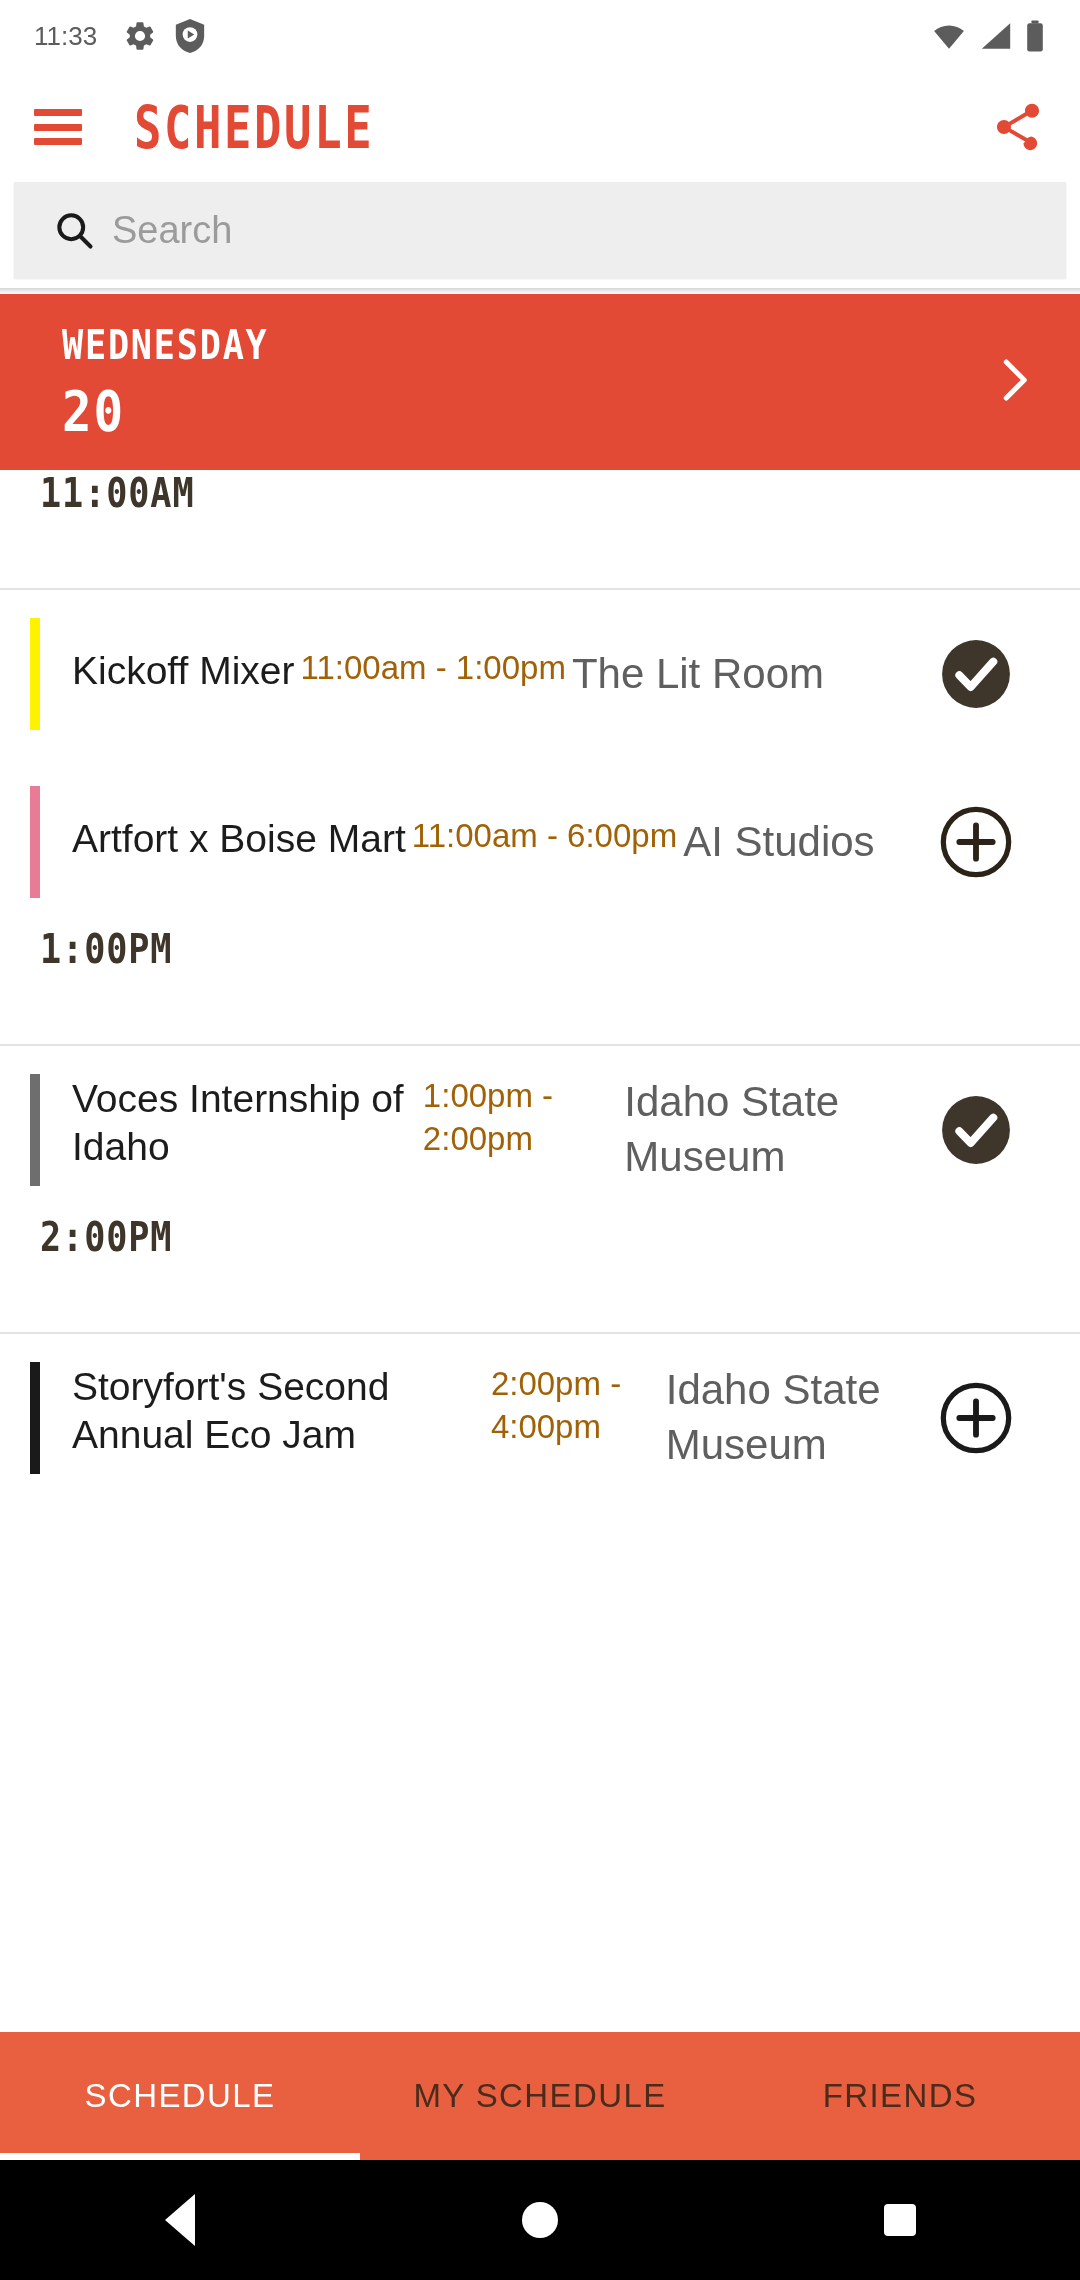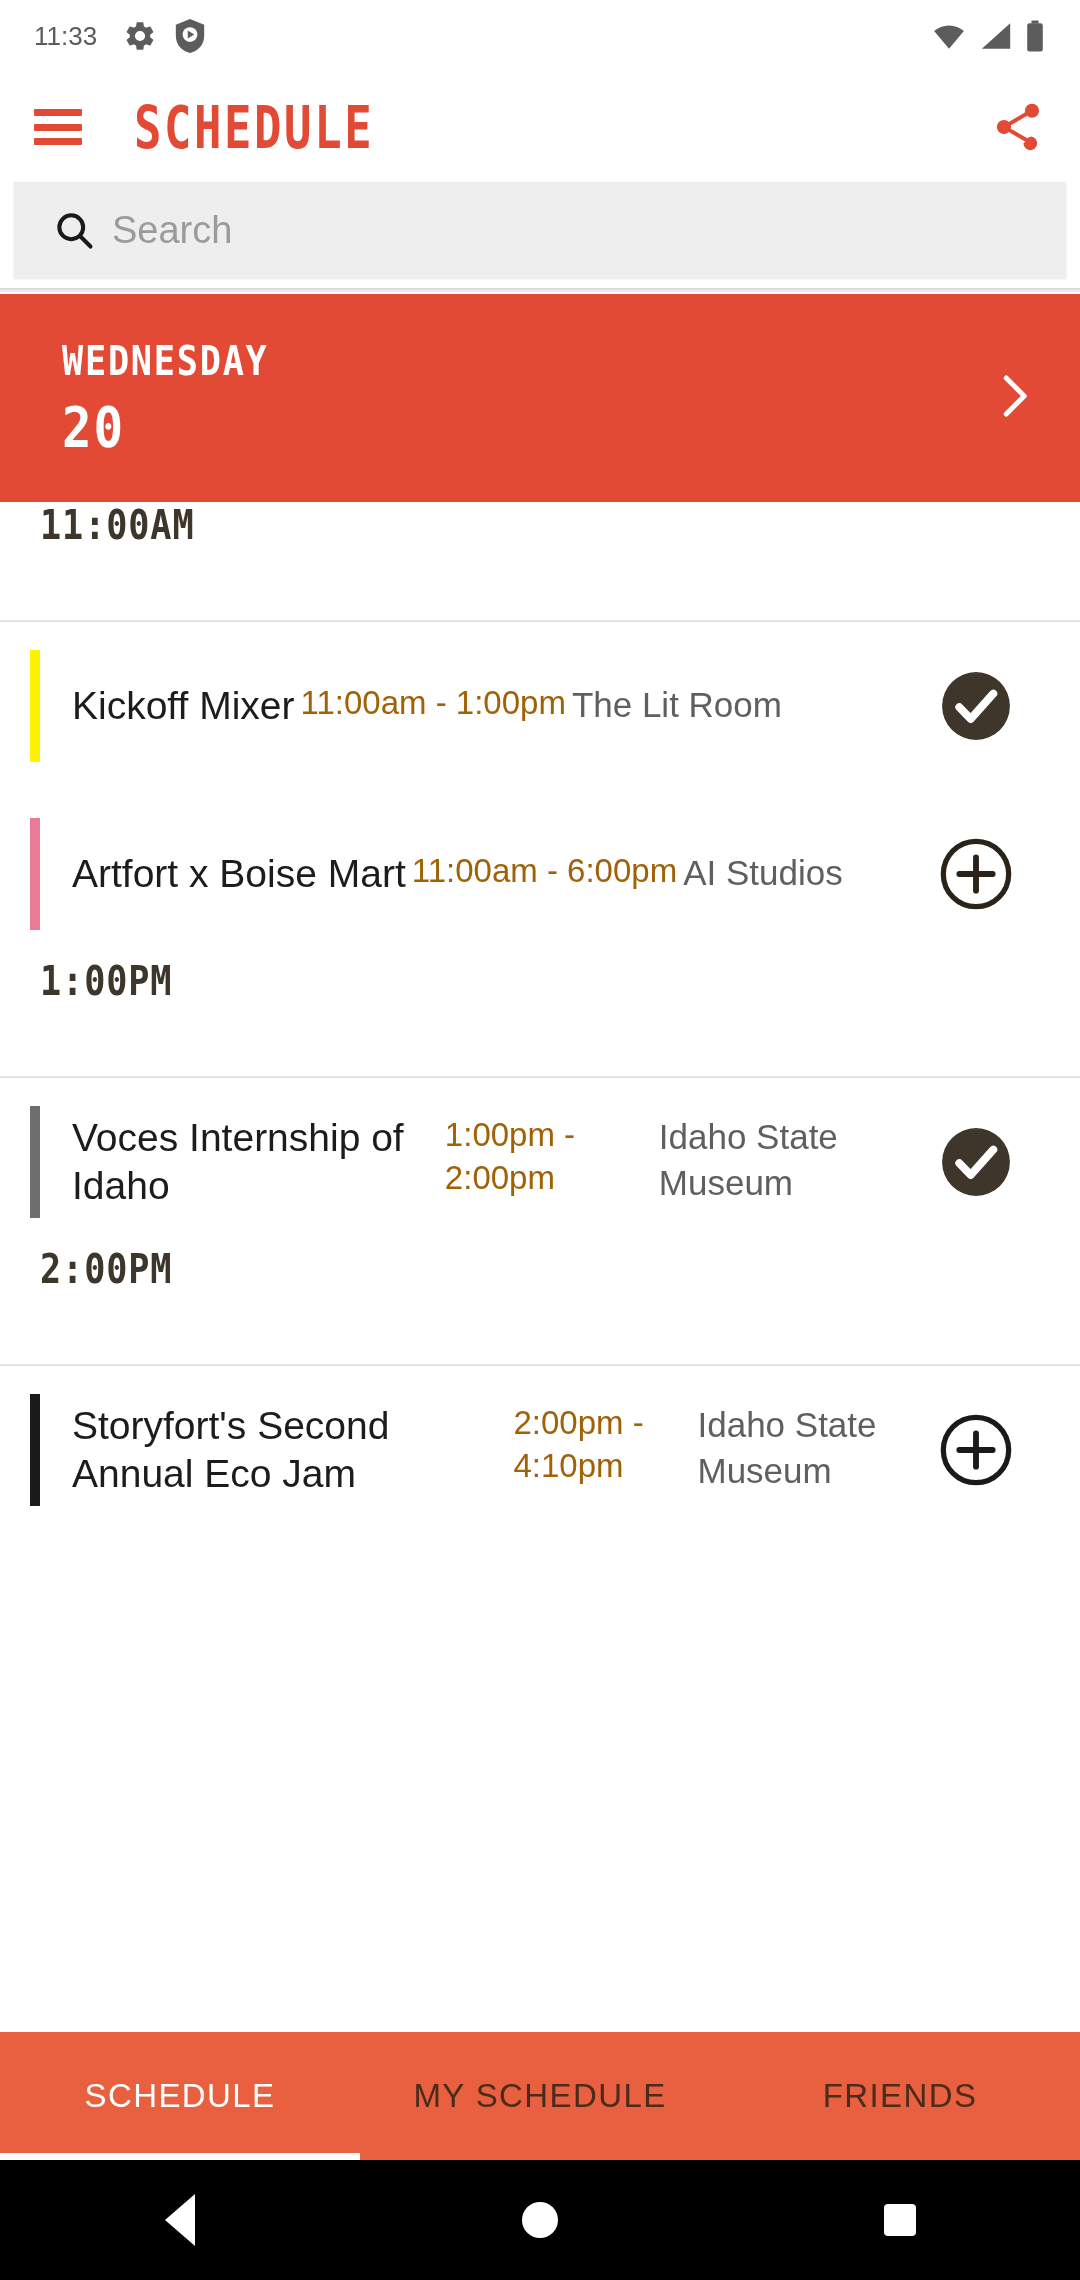--- a/index.html
+++ b/index.html
@@ -55,21 +55,21 @@
   .search-input {
     border:none; outline:none; background:transparent;
     font-size:38px; color:#3b3b3b; margin-left:16px; width:100%;
     font-family:"Liberation Sans", sans-serif;
   }
   .search-input::placeholder { color:#9b9b9b; }
 
   
   .day-banner {
     margin-top:16px;
-    height:208px;
+    height:176px;
     background:#E24A36;
     display:flex; align-items:center;
     padding:0 40px 0 62px;
     position:relative;
   }
   .day-banner::before{
     content:""; position:absolute; left:0; right:0; top:-6px; height:6px;
     background:linear-gradient(to bottom, rgba(0,0,0,0.16), rgba(0,0,0,0));
   }
   .day-col { display:flex; flex-direction:column; justify-content:center; gap:10px; }
@@ -102,21 +102,21 @@
     padding:28px 40px 28px 0;
     min-height:168px;
   }
   .event-bar { width:10px; align-self:stretch; margin-left:30px; flex:none; }
   .event-body { flex:1; padding-left:32px; display:flex; gap:6px; }
   .event-title {
     font-size:39px; color:#1c1c1c; line-height:1.22;
     font-family:"Liberation Sans", sans-serif;
   }
   .event-time { font-size:33px; color:#a16207; line-height:1.3; }
-  .event-loc  { font-size:35px; color:#5f5f5f; line-height:1.3; }
+  .event-loc  { font-size:42px; color:#5f5f5f; line-height:1.3; }
   .event-action { width:96px; height:96px; flex:none; display:flex; align-items:center; justify-content:center; cursor:pointer; margin-right:16px; }
 
   
   .tabbar {
     position:absolute; left:0; right:0; bottom:120px;
     height:128px; background:#E8603F;
     display:flex; align-items:center;
   }
   .tab {
     flex:1; height:100%;
@@ -266,21 +266,21 @@
     </div>
 
     <div class="time-header">
       <div class="time-header-label">2:00PM</div>
     </div>
 
     <div class="event">
       <div class="event-bar" style="background:#1A1A1A"></div>
       <div class="event-body">
         <div class="event-title">Storyfort's Second Annual Eco Jam</div>
-        <div class="event-time">2:00pm - 4:10pm</div>
+        <div class="event-time">2:00pm - 4:00pm</div>
         <div class="event-loc">Idaho State Museum</div>
       </div>
       <div class="event-action">
         <svg width="74" height="74" viewBox="0 0 24 24">
           <circle cx="12" cy="12" r="10.6" fill="none" stroke="#1a1a1a" stroke-width="1.7"></circle>
           <line x1="12" y1="6.6" x2="12" y2="17.4" stroke="#1a1a1a" stroke-width="1.9" stroke-linecap="round"></line>
           <line x1="6.6" y1="12" x2="17.4" y2="12" stroke="#1a1a1a" stroke-width="1.9" stroke-linecap="round"></line>
         </svg>
       </div>
     </div>

